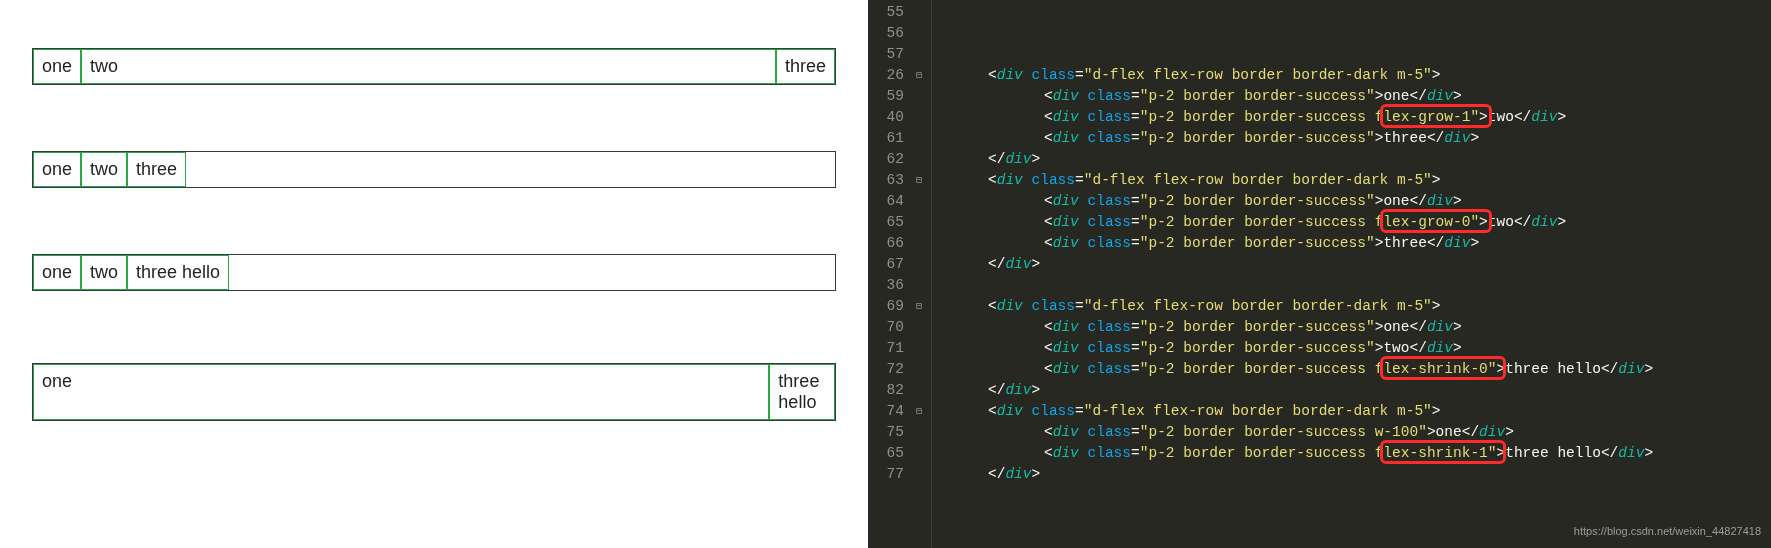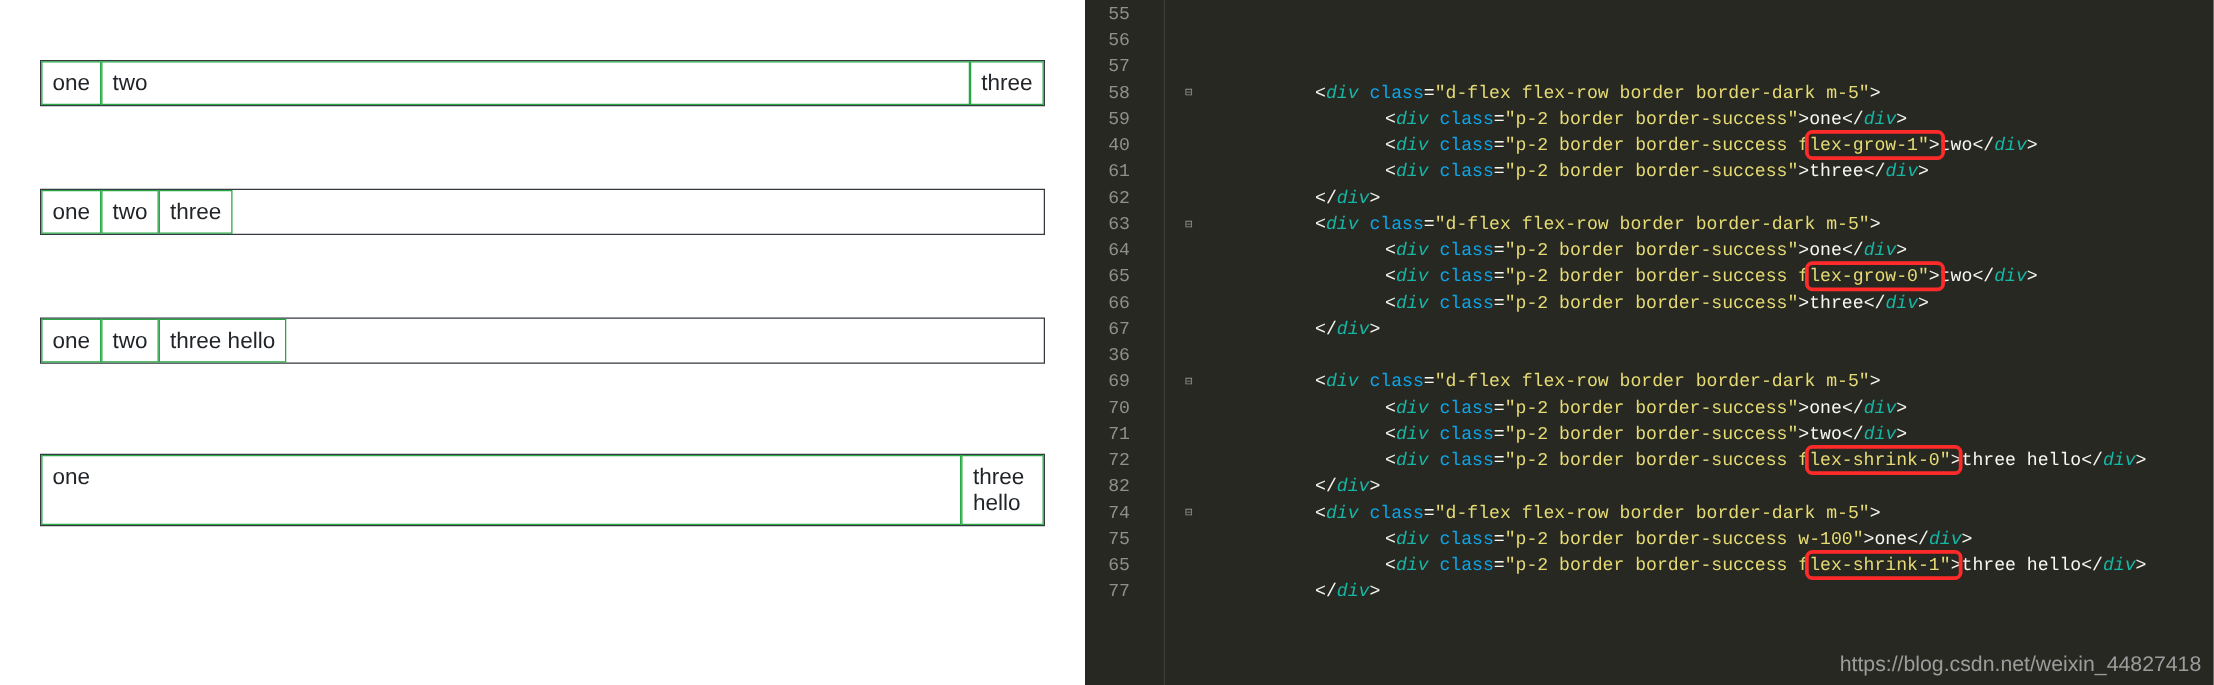--- a/index.html
+++ b/index.html
@@ -29,21 +29,20 @@
   
   .code {
     width: 903px;
     height: 548px;
     background: #272822;
     display: flex;
     position: relative;
     font-family: Consolas, "Courier New", monospace;
     font-size: 14.5px;
     line-height: 21px;
-    gap: 32px;
   }
   .gutter {
     background: #272822;
     width: 48px;
     color: #8f908a;
     text-align: right;
     padding-right: 12px;
     padding-top: 2px;
     user-select: none;
   }
@@ -80,21 +79,21 @@
     pointer-events: none;
   }
 
   
   .watermark {
     position: absolute;
     right: 10px;
     bottom: 6px;
     color: #9c9c9c;
     font-family: Arial, sans-serif;
-    font-size: 17px;
+    font-size: 11px;
     text-align: center;
   }
   .gutter-border {
     position:absolute;
     left:63px; top:0; bottom:0;
     border-left:1px solid #3b3c36;
   }
 </style>
 </head>
 <body>
@@ -120,21 +119,21 @@
       <div class="p-2 border border-success flex-shrink-1" style="width: 70px;">three hello</div>
     </div>
   </div>
 
 <div class="code">
   <div class="gutter-border"></div>
   <div class="gutter" id="gutter">
       <div class="ln">55</div>
       <div class="ln">56</div>
       <div class="ln">57</div>
-      <div class="ln">58</div>
+      <div class="ln">26</div>
       <div class="ln">59</div>
       <div class="ln">40</div>
       <div class="ln">61</div>
       <div class="ln">62</div>
       <div class="ln">63</div>
       <div class="ln">64</div>
       <div class="ln">65</div>
       <div class="ln">66</div>
       <div class="ln">67</div>
       <div class="ln">36</div>

